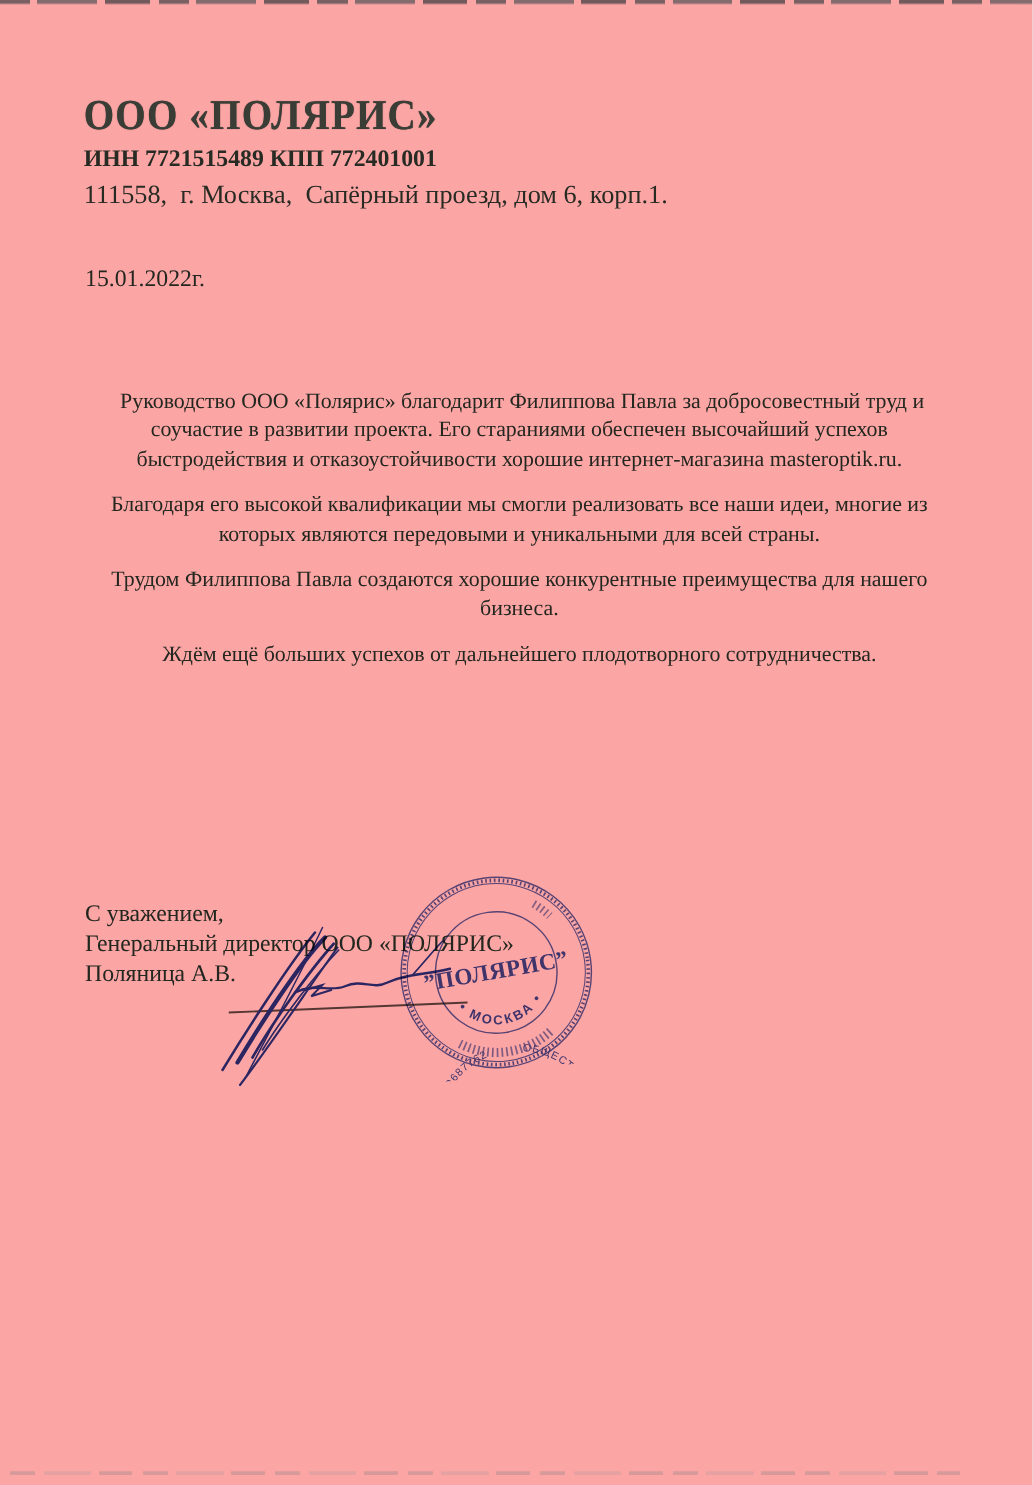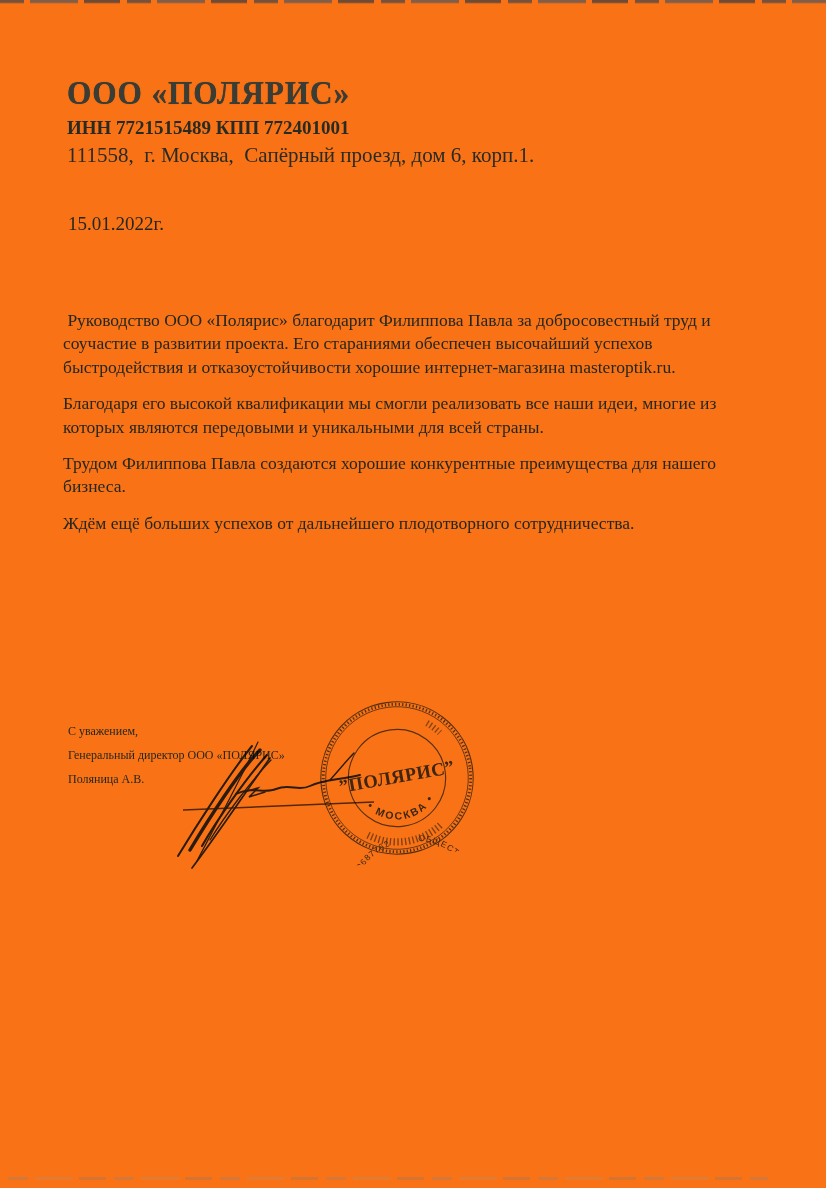--- a/index.html
+++ b/index.html
@@ -1,18 +1,18 @@
 <!DOCTYPE html>
 <html><head>
 <meta charset="utf-8">
 <style>
   html,body{margin:0;padding:0;background:#e8e8e8;}
   .page{
     position:relative;width:826px;height:1188px;margin:0 auto;
-    background:#f97316;overflow:hidden;
+    background:#fca5a5;overflow:hidden;
     font-family:"Liberation Serif",serif;color:#23271f;
   }
   
   .artifact-top{
     position:absolute;top:0;left:0;width:100%;height:4px;z-index:5;
     background:repeating-linear-gradient(90deg,
       #46464a 0 24px, rgba(70,70,74,0) 24px 30px,
       #55555a 30px 78px, rgba(70,70,74,0) 78px 84px,
       #3c3c40 84px 120px, rgba(70,70,74,0) 120px 127px);
     opacity:.72;
@@ -34,24 +34,24 @@
     transform:scaleX(.92);transform-origin:left center;white-space:pre;
     text-shadow:0 0 .7px rgba(45,49,41,.85);
   }
   .company-ids{font-size:19px;margin-top:5px;color:#272b23;white-space:pre;font-weight:bold;}
   .company-address{font-size:21px;margin-top:4px;color:#272b23;white-space:pre;}
   
   .date{position:absolute;left:68px;top:213px;font-size:19px;z-index:1;}
   
   .body-text{position:absolute;left:63px;top:309px;width:705px;z-index:1;
     font-size:17.5px;line-height:23.4px;}
-  .para{margin:0 0 13px 0;}
+  .para{margin:0 0 13px 0;text-align:center;}
   .ln{display:block;white-space:pre;}
   
-  .closing{position:absolute;left:68px;top:720px;font-size:12px;line-height:23.5px;z-index:1;}
+  .closing{position:absolute;left:68px;top:720px;font-size:19px;line-height:23.5px;z-index:1;}
   .signer-name{margin-top:1px;}
   
   .signature{position:absolute;left:140px;top:698px;width:380px;height:185px;z-index:4;
     mix-blend-mode:multiply;}
   
   .stamp{position:absolute;left:311px;top:697px;width:172px;height:162px;z-index:3;
     transform:rotate(-8deg);mix-blend-mode:multiply;opacity:.92;}
   .stamp .ring-text{font-family:"Liberation Sans",sans-serif;font-size:10.6px;
     letter-spacing:1px;fill:#31429e;}
   .stamp .city-text{font-family:"Liberation Sans",sans-serif;font-size:13px;

